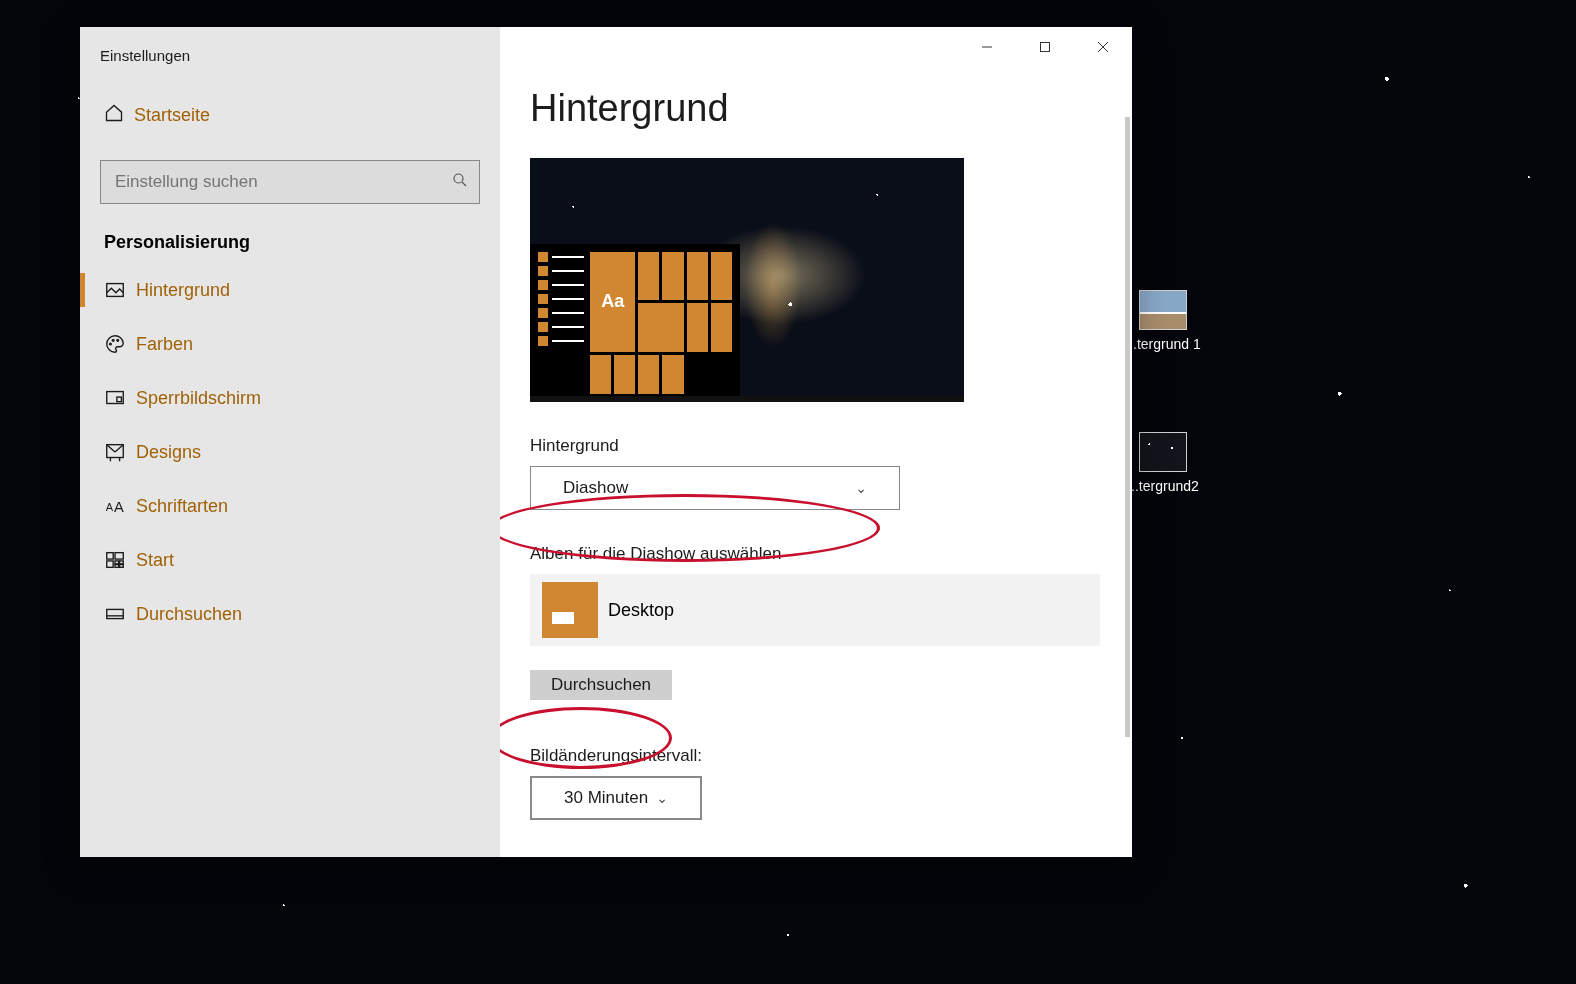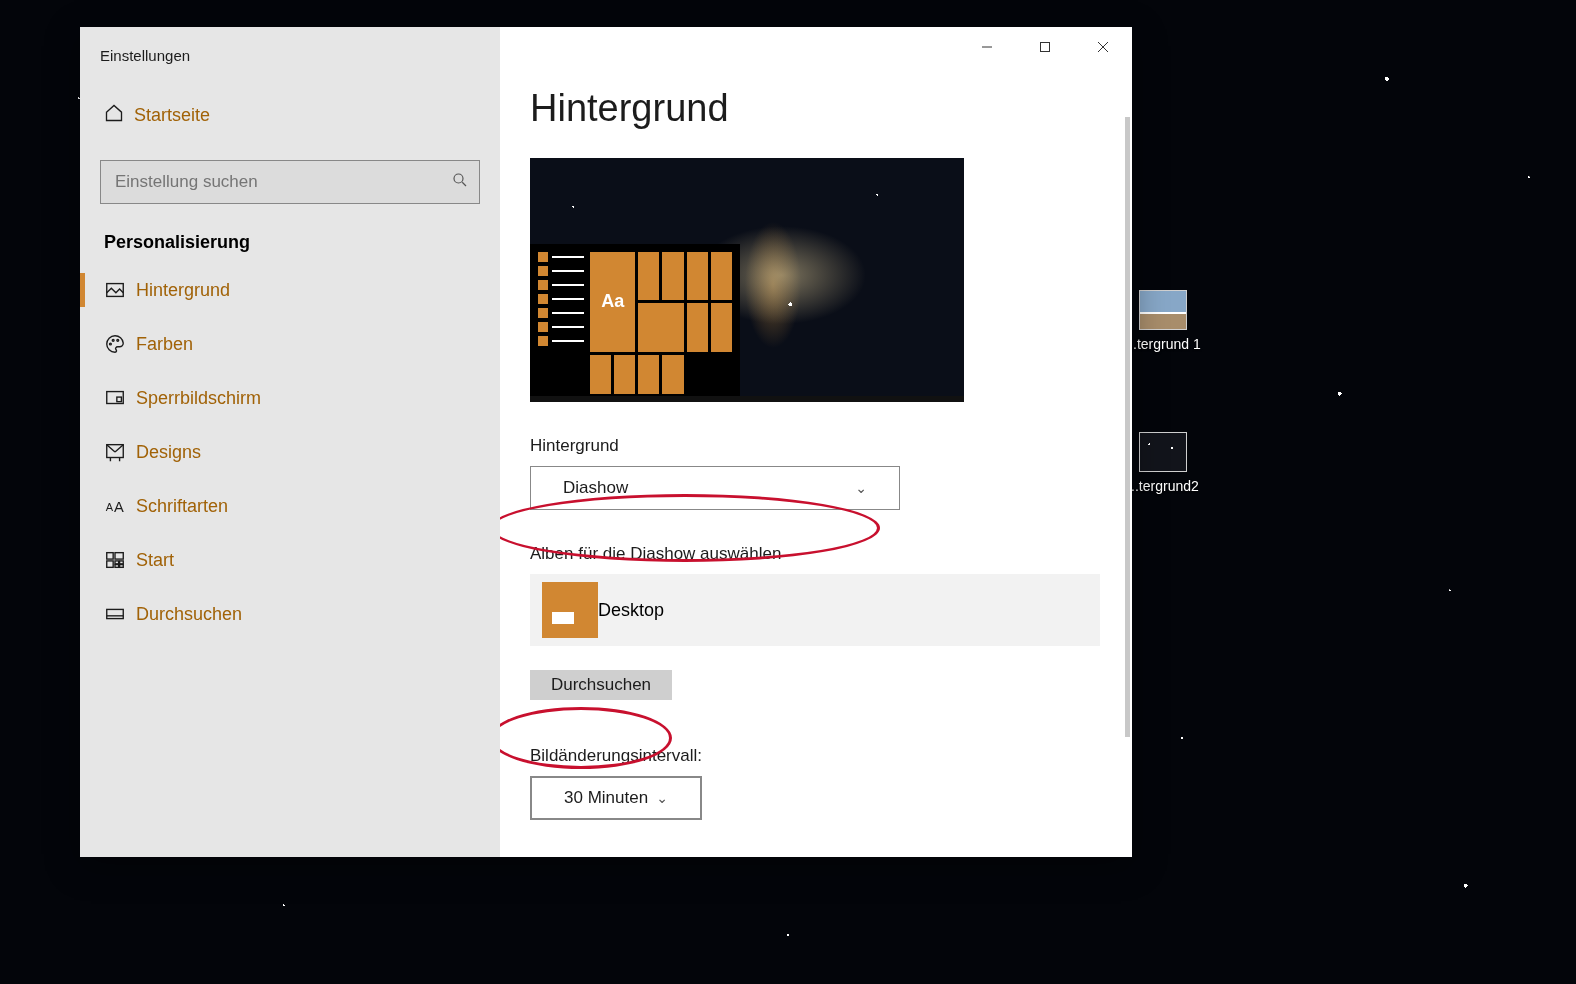--- a/index.html
+++ b/index.html
@@ -125,21 +125,21 @@
   .dropdown{
     width:370px; height:44px; border:1px solid #888; background:#fff;
     display:flex; align-items:center; padding:0 32px; font-size:17px; color:#1c1c1c;
     justify-content:space-between;
   }
   .dropdown .chev{ font-size:14px; color:#555;}
   .dropdown.small{ width:172px; border:2px solid #888;}
   
   .album-row{
     width:570px; height:72px; background:#f2f2f2;
-    display:flex; align-items:center; gap:0; padding:8px 12px;
+    display:flex; align-items:center; gap:10px; padding:8px 12px;
     margin-top:8px;
   }
   .album-row .thumb{ width:56px;height:56px;background:#d18732; position:relative;}
   .album-row .thumb::after{ content:""; position:absolute; left:10px; top:30px; width:22px;height:12px;background:#fff;}
   .album-row .name{ font-size:18px;}
   
   .browse-btn{
     margin-top:24px; width:142px;height:30px; background:#cfcfcf; border:none;
     font-size:17px; color:#1c1c1c; display:flex;align-items:center;justify-content:center;
   }

